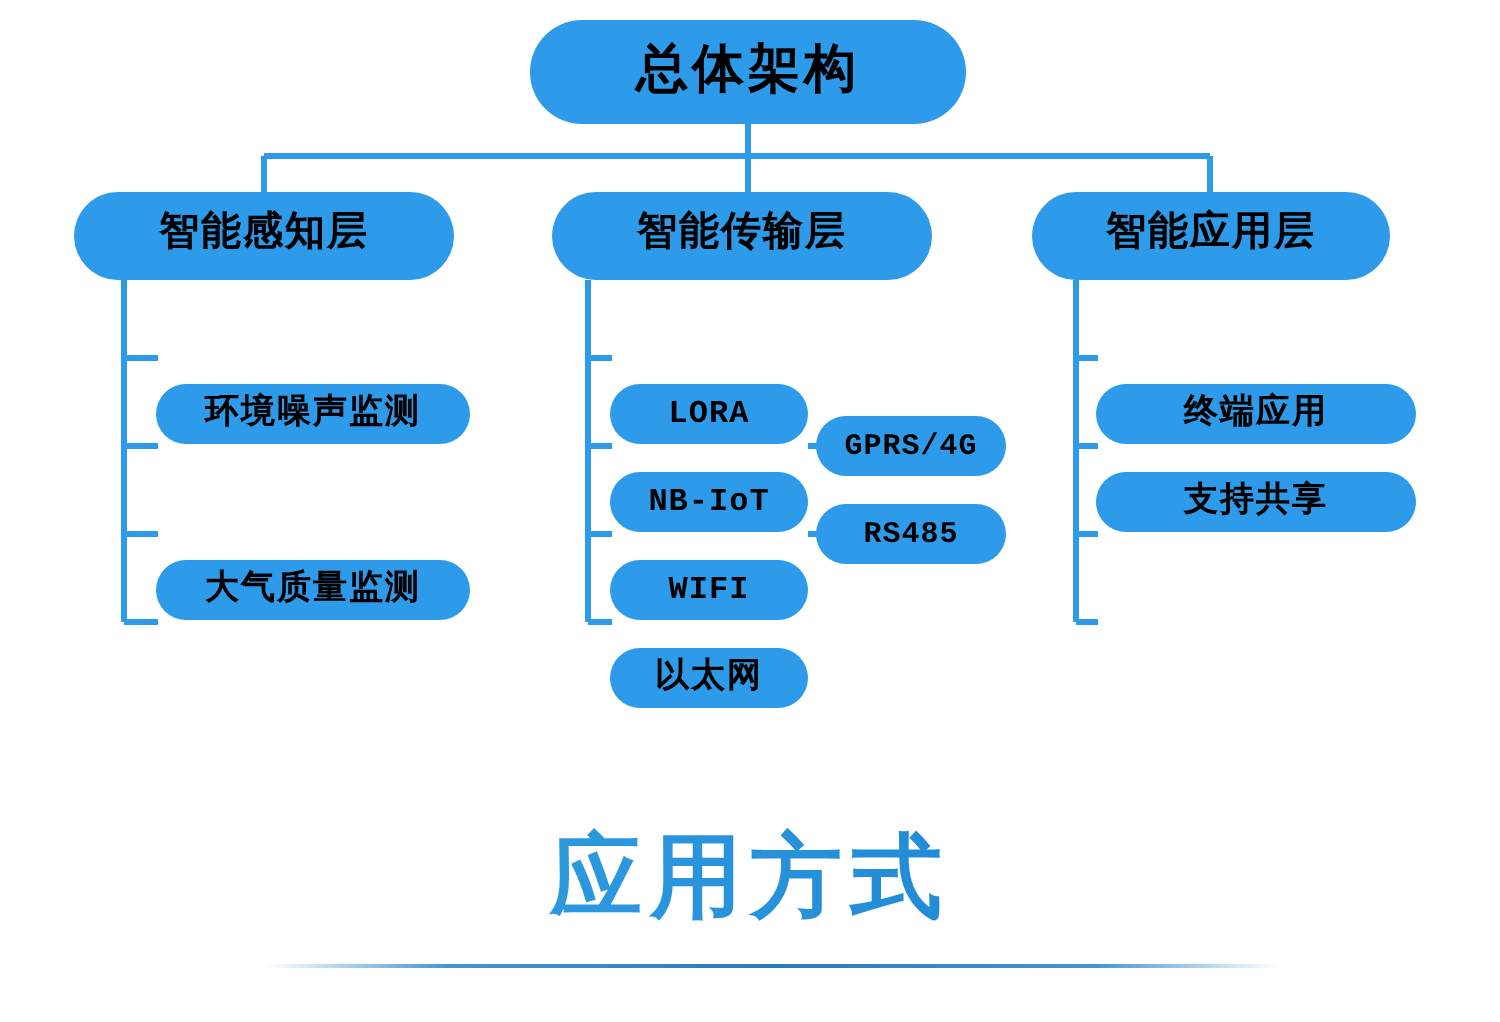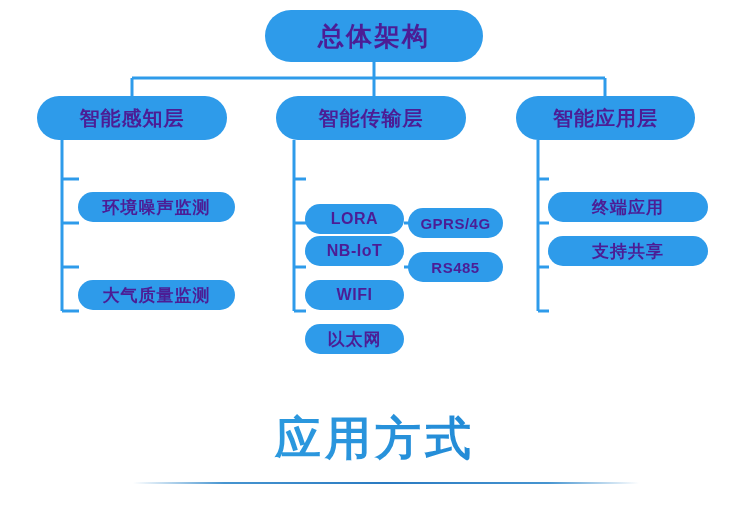--- a/index.html
+++ b/index.html
@@ -32,25 +32,26 @@
     pointer-events: none;
   }
 
   
   .node {
     position: absolute;
     box-sizing: border-box;
     display: flex;
     align-items: center;
     justify-content: center;
-    color: #4c1d95;
+    color: #000000;
     background: #2e9bea;
     white-space: nowrap;
     line-height: 1;
     text-align: left;
+    font-family: Liberation Mono, monospace;
   }
 
   .node-root {
     left: 265px;
     top: 10px;
     width: 218px;
     height: 52px;
     border-radius: 26px;
     font-size: 26px;
     font-weight: bold;
@@ -166,21 +167,21 @@
 
   <div class="node node-root">总体架构</div>
 
   <div class="node node-layer layer-col-0">智能感知层</div>
   <div class="node node-layer layer-col-1">智能传输层</div>
   <div class="node node-layer layer-col-2">智能应用层</div>
 
   <div class="node node-leaf leaf-col-0" style="top:164px">环境噪声监测</div>
   <div class="node node-leaf leaf-col-0" style="top:252px">大气质量监测</div>
 
-  <div class="node node-leaf leaf-col-1 leaf-latin" style="top:176px">LORA</div>
+  <div class="node node-leaf leaf-col-1 leaf-latin" style="top:164px">LORA</div>
   <div class="node node-leaf leaf-col-1 leaf-latin" style="top:208px">NB-IoT</div>
   <div class="node node-leaf leaf-col-1 leaf-latin" style="top:252px">WIFI</div>
   <div class="node node-leaf leaf-col-1" style="top:296px">以太网</div>
 
   <div class="node node-side" style="top:208px">GPRS/4G</div>
   <div class="node node-side" style="top:252px">RS485</div>
 
   <div class="node node-leaf leaf-col-2" style="top:164px">终端应用</div>
   <div class="node node-leaf leaf-col-2" style="top:208px">支持共享</div>
 

